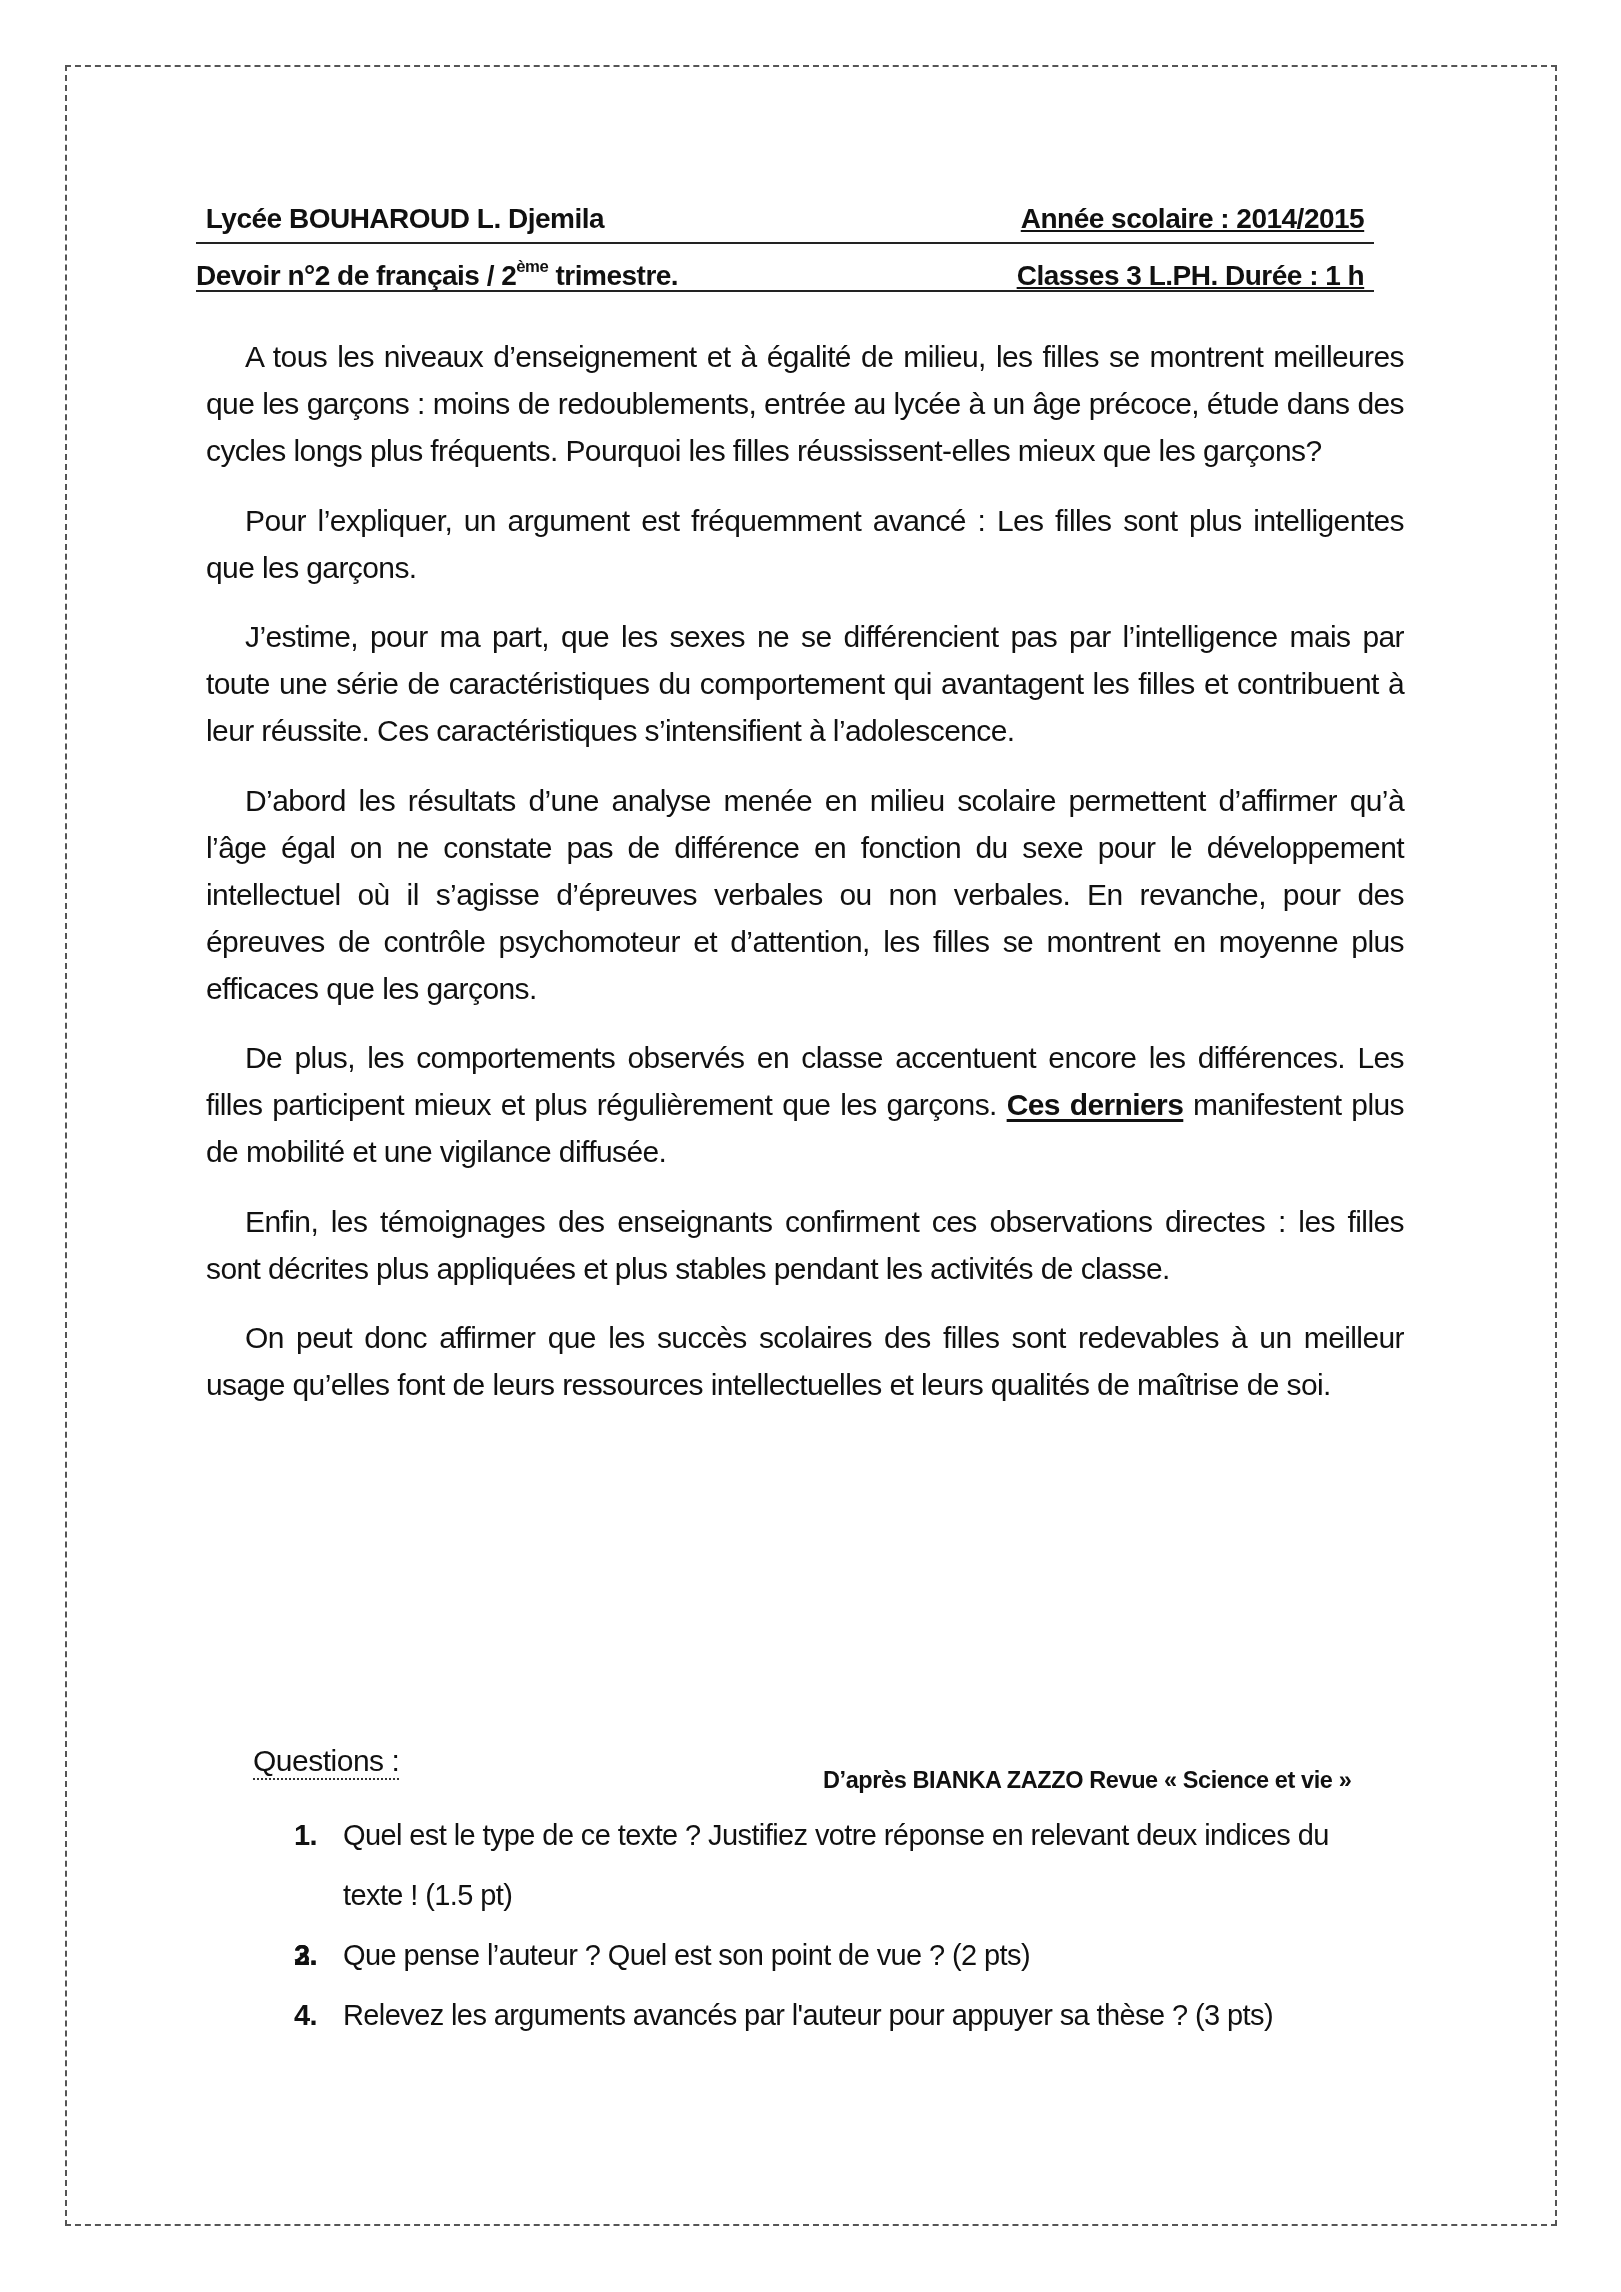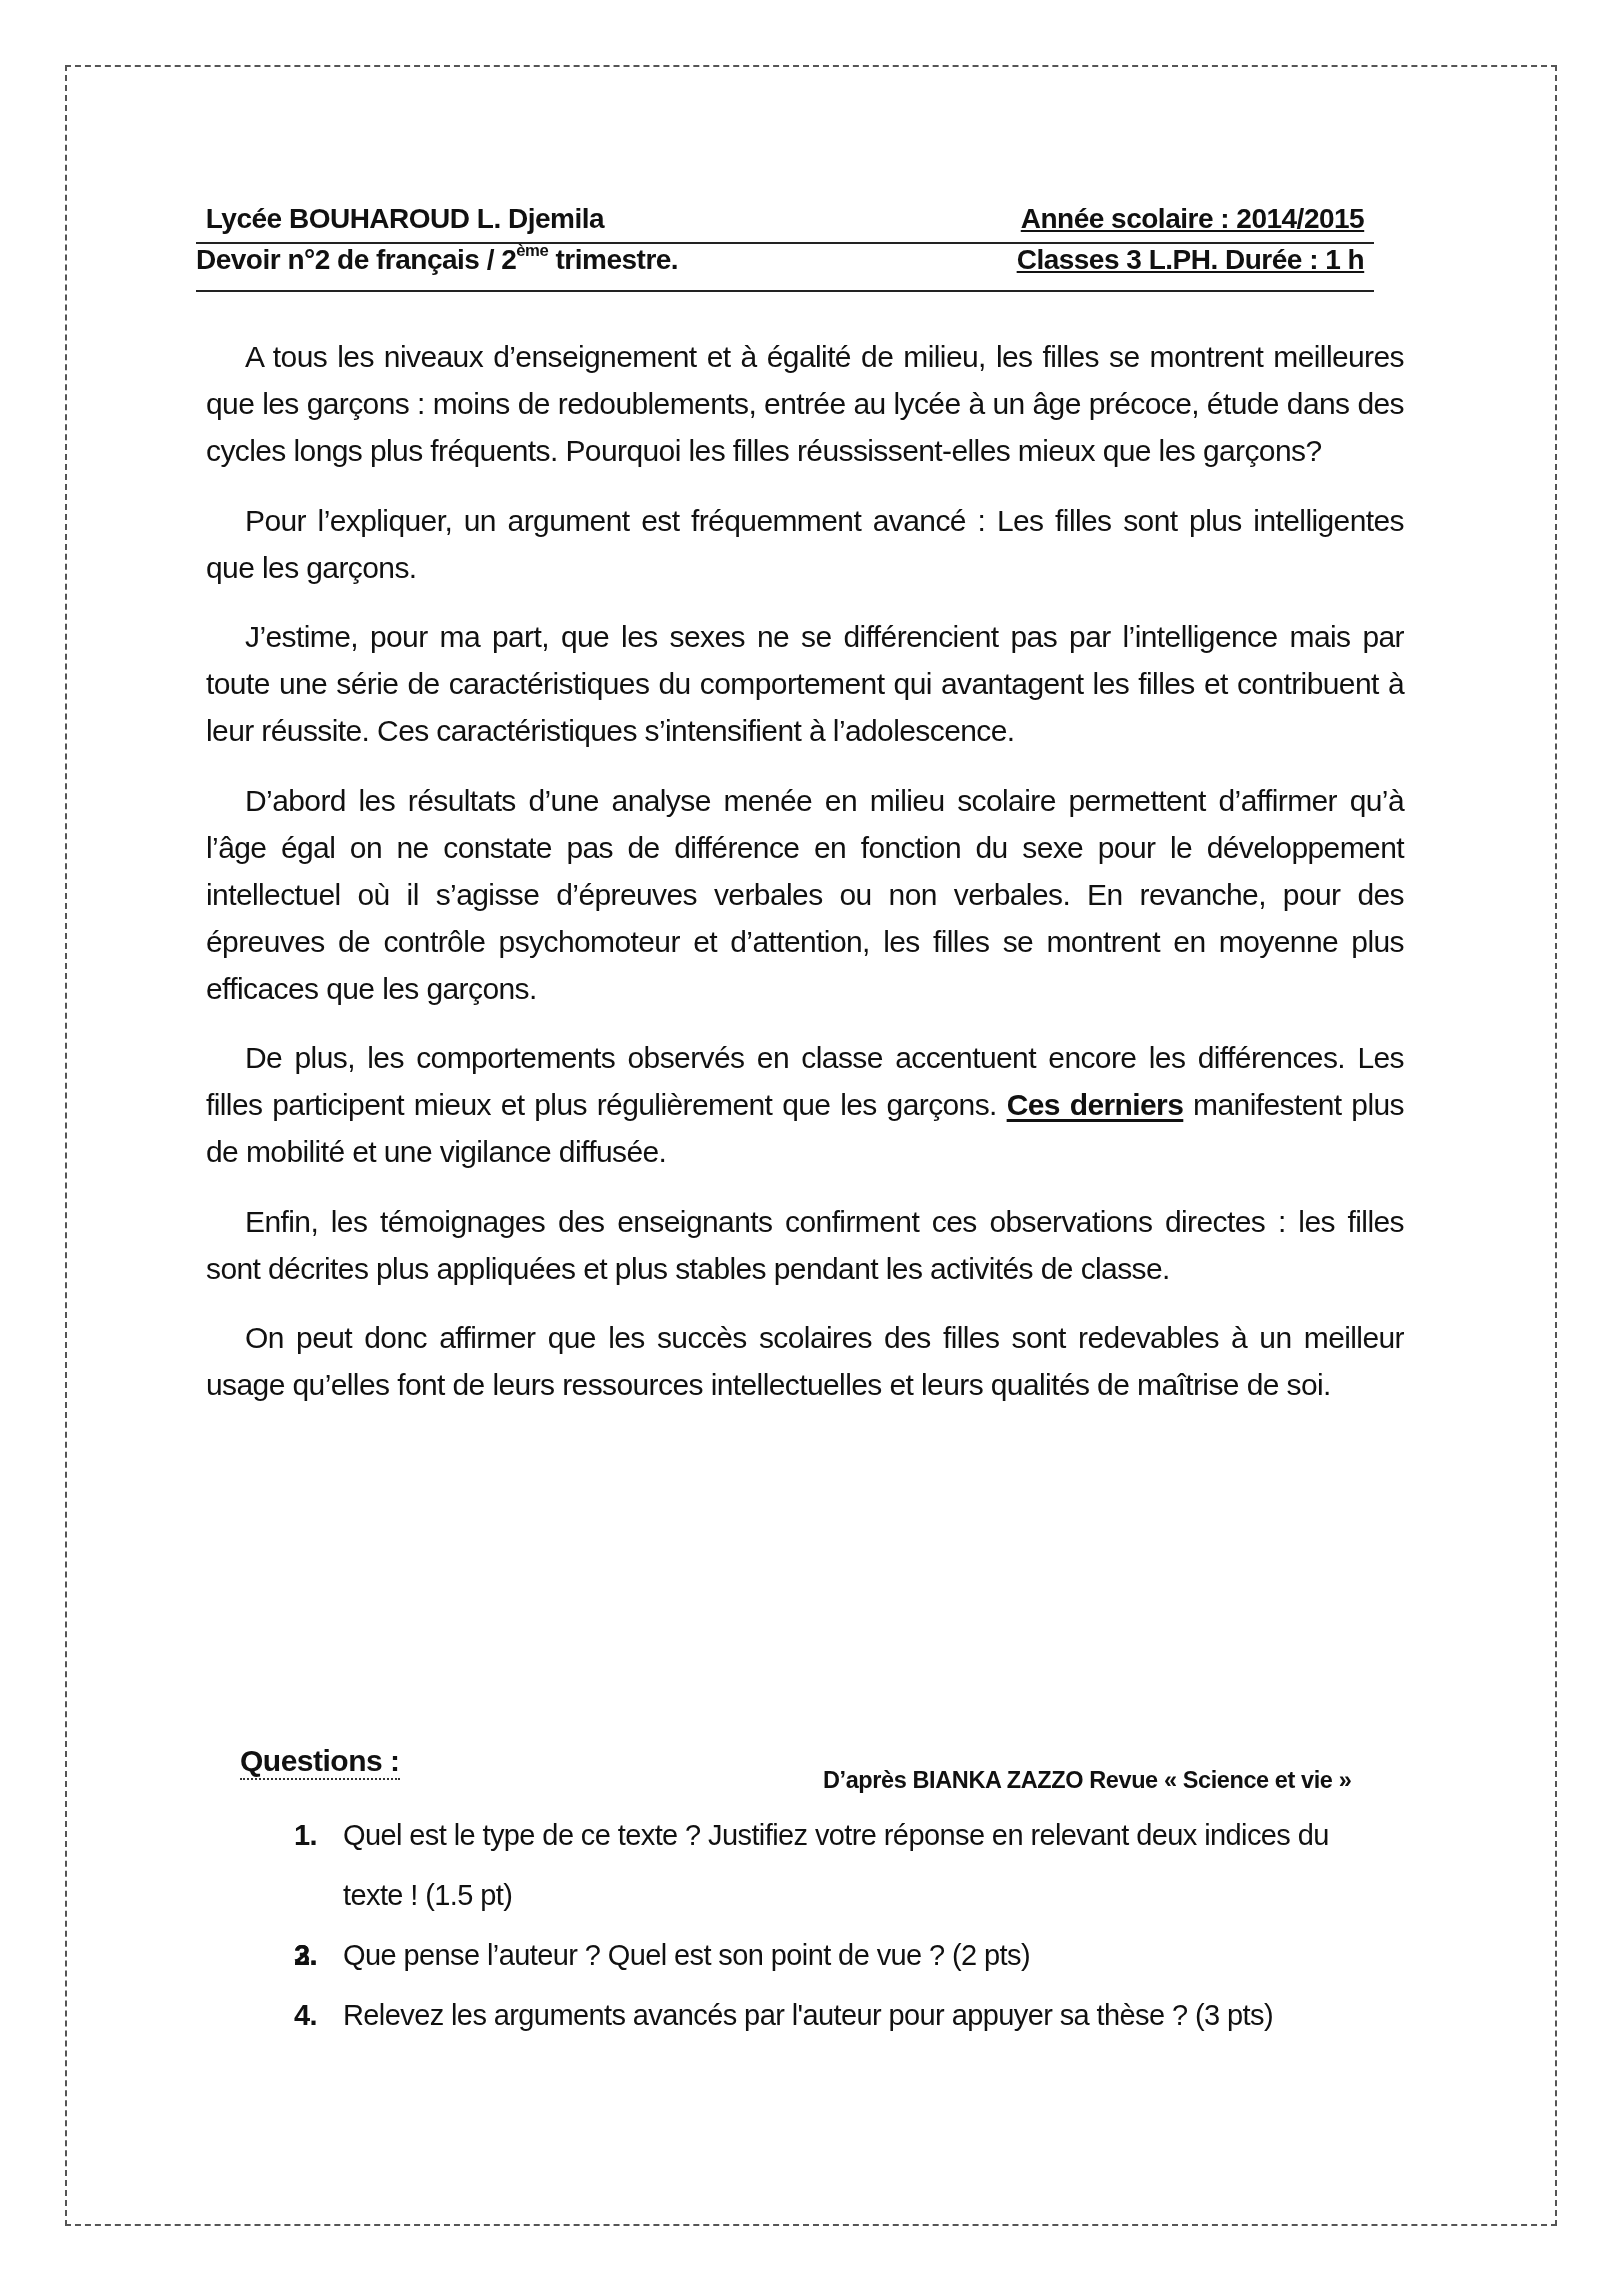--- a/index.html
+++ b/index.html
@@ -16,21 +16,21 @@
     font-weight: bold; font-size: 28px; letter-spacing: -0.5px;
     font-family: "Liberation Sans Narrow", "Liberation Sans", sans-serif;
   }
   .header-row {
     position: absolute; left: 0; width: 100%; height: 39px;
     display: flex; justify-content: space-between; align-items: flex-end;
   }
   .header-row .left { padding-left: 9.8px; }
   .header-row .right { padding-right: 9.8px; text-decoration: underline; }
   .row1 { top: 196px; }
-  .row2 { top: 237px; text-align: right; }
+  .row2 { top: 253px; text-align: right; }
   .row2 .left { padding-left: 0; }
   .hline { position: absolute; left: 196px; width: 1178px; height: 2px; background: #222; }
   .hline.l1 { top: 242px; }
   .hline.l2 { top: 290px; }
   sup { font-size: 16.7px; vertical-align: 12.7px; line-height: 0; }
 
   .content {
     position: absolute; left: 206px; width: 1198px; top: 333px;
     font-size: 30px; line-height: 47px; letter-spacing: -0.6px;
     font-family: "Liberation Sans Narrow", "Liberation Sans", sans-serif;
@@ -43,22 +43,22 @@
     text-align: justify; text-indent: 39px; margin: 0 0 22.5px 0;
   }
   .para b { text-decoration: underline; text-underline-offset: 3.9px; }
   .source {
     position: absolute; left: 823px; top: 1765px; width: 549px;
     font-weight: bold; font-size: 23.5px; line-height: 31px; letter-spacing: -0.4px;
     font-family: "Liberation Sans Narrow", "Liberation Sans", sans-serif;
   }
   .source .l2 { padding-left: 35px; }
   .questions-title {
-    position: absolute; left: 240px; top: 1743px;
-    font-weight: bold; font-size: 30px; letter-spacing: -0.5px;
+    position: absolute; left: 253px; top: 1743px;
+    font-weight: normal; font-size: 30px; letter-spacing: -0.5px;
     font-family: "Liberation Sans Narrow", "Liberation Sans", sans-serif;
     border-bottom: 2px dotted #333; line-height: 35px;
   }
   .questions {
     position: absolute; left: 294px; top: 1805px; width: 1098px;
     font-size: 29px; letter-spacing: -0.6px;
     font-family: "Liberation Sans Narrow", "Liberation Sans", sans-serif;
     margin: 0; padding: 0; list-style: none;
   }
   .q { position: relative; padding-left: 49px; line-height: 60px; }

